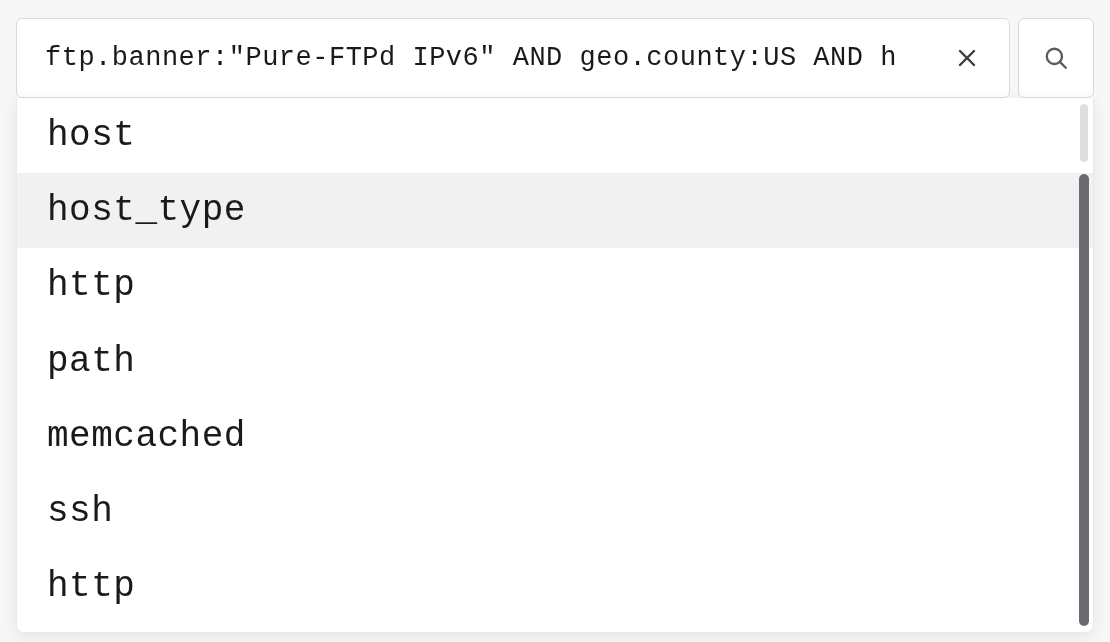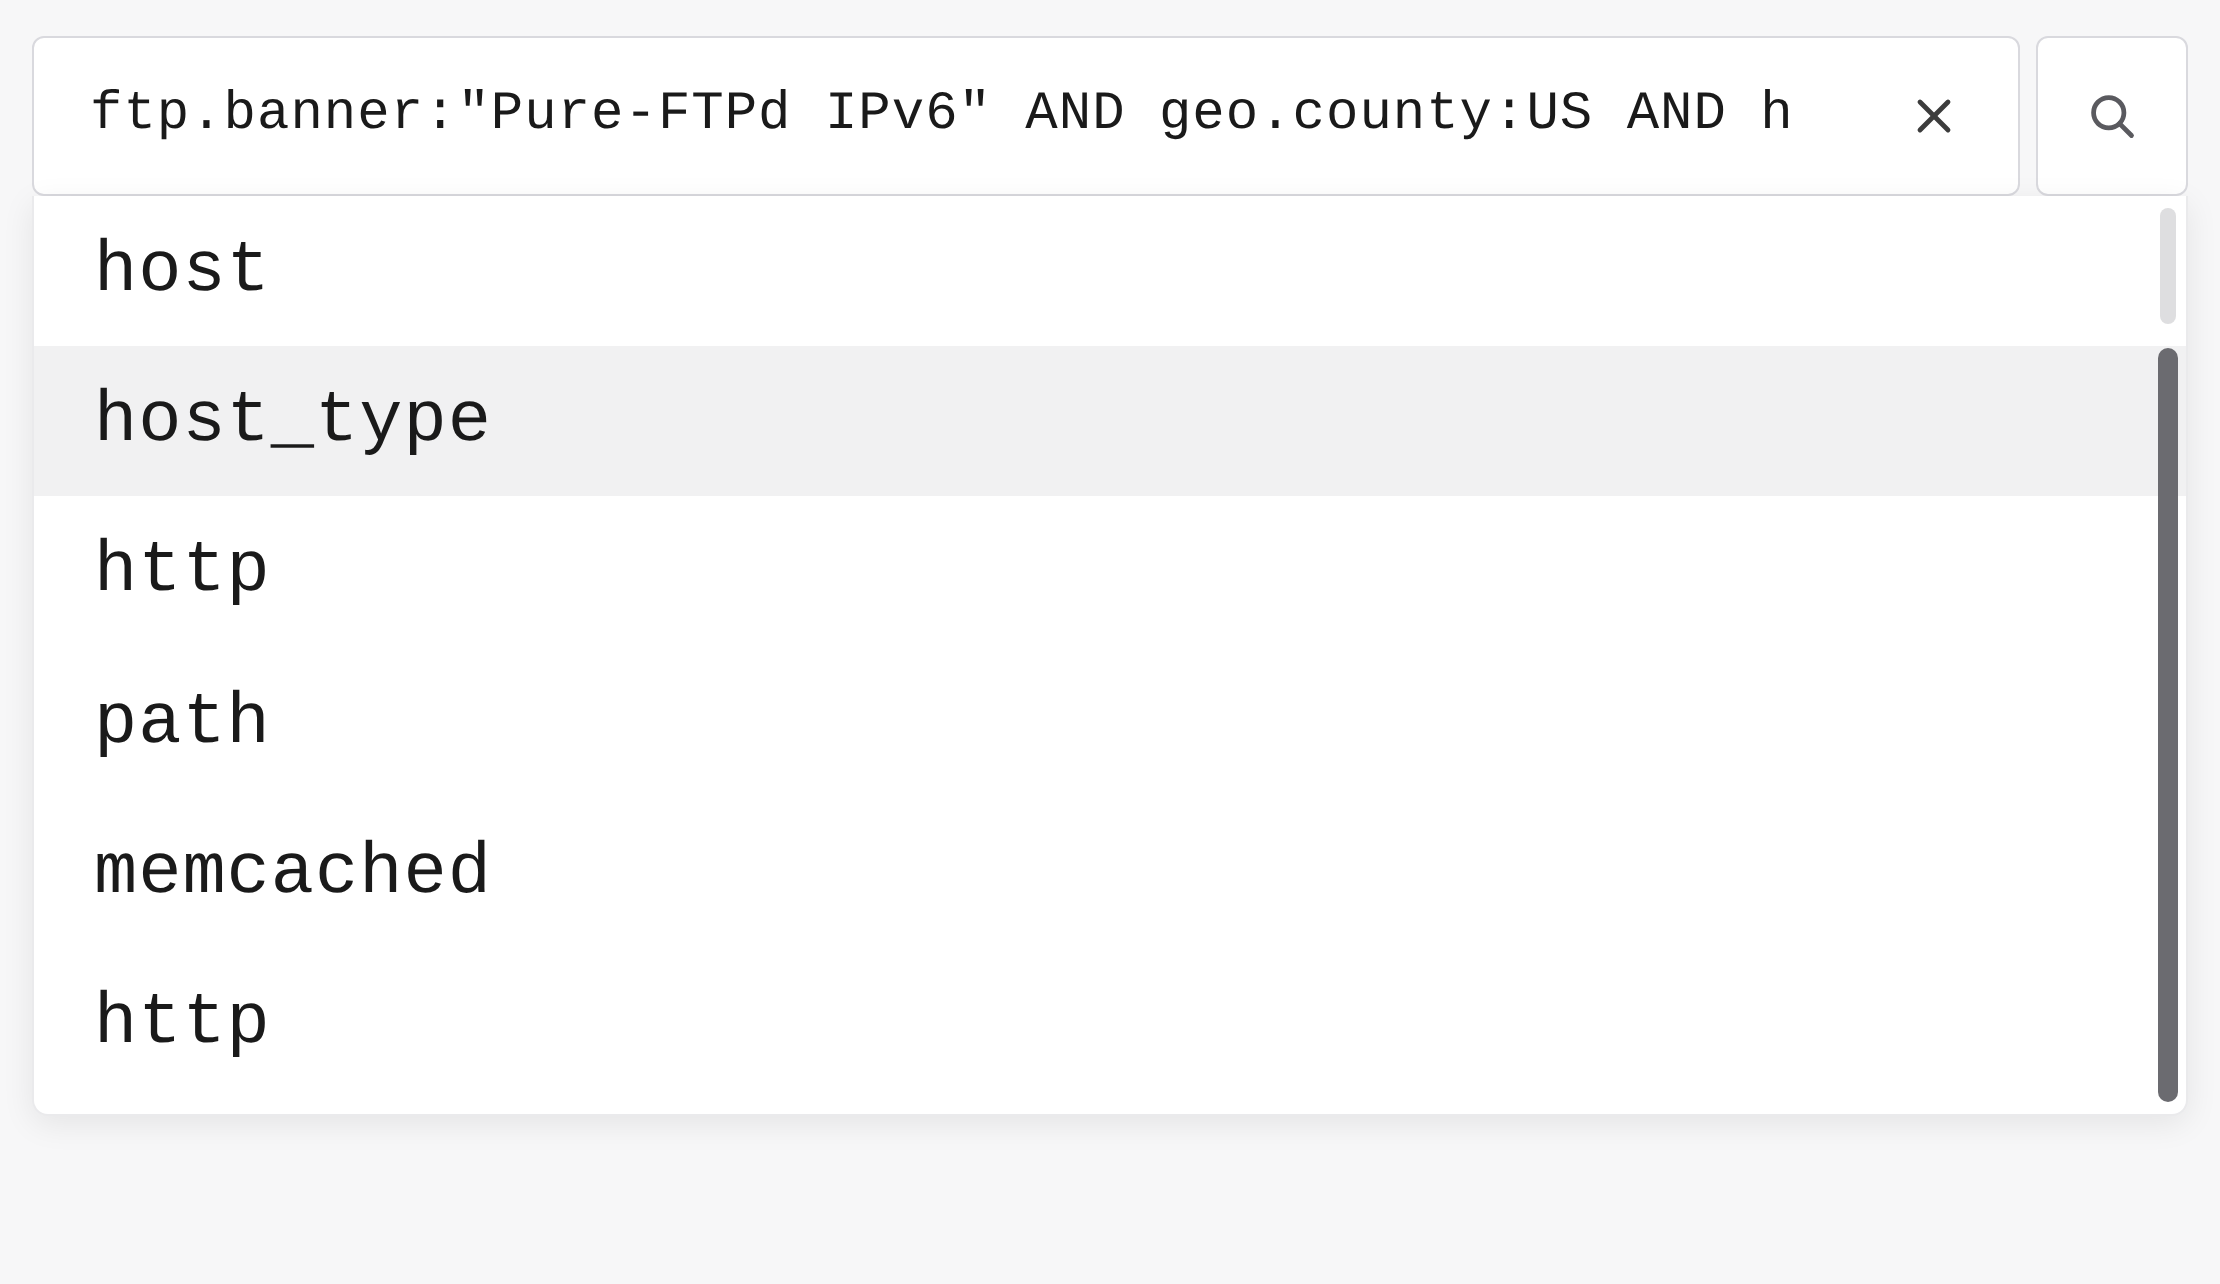--- a/index.html
+++ b/index.html
@@ -164,20 +164,23 @@
     <div class="suggestion-item">
       <span>http</span>
     </div>
     <div class="suggestion-item">
       <span>path</span>
     </div>
     <div class="suggestion-item">
       <span>memcached</span>
     </div>
     <div class="suggestion-item">
+      <span>ssh</span>
+    </div>
+    <div class="suggestion-item">
       <span>http</span>
     </div>
 
     <div class="scrollbar-track">
       <div class="scrollbar-top"></div>
       <div class="scrollbar-thumb"></div>
     </div>
   </div>
 </div>
 

